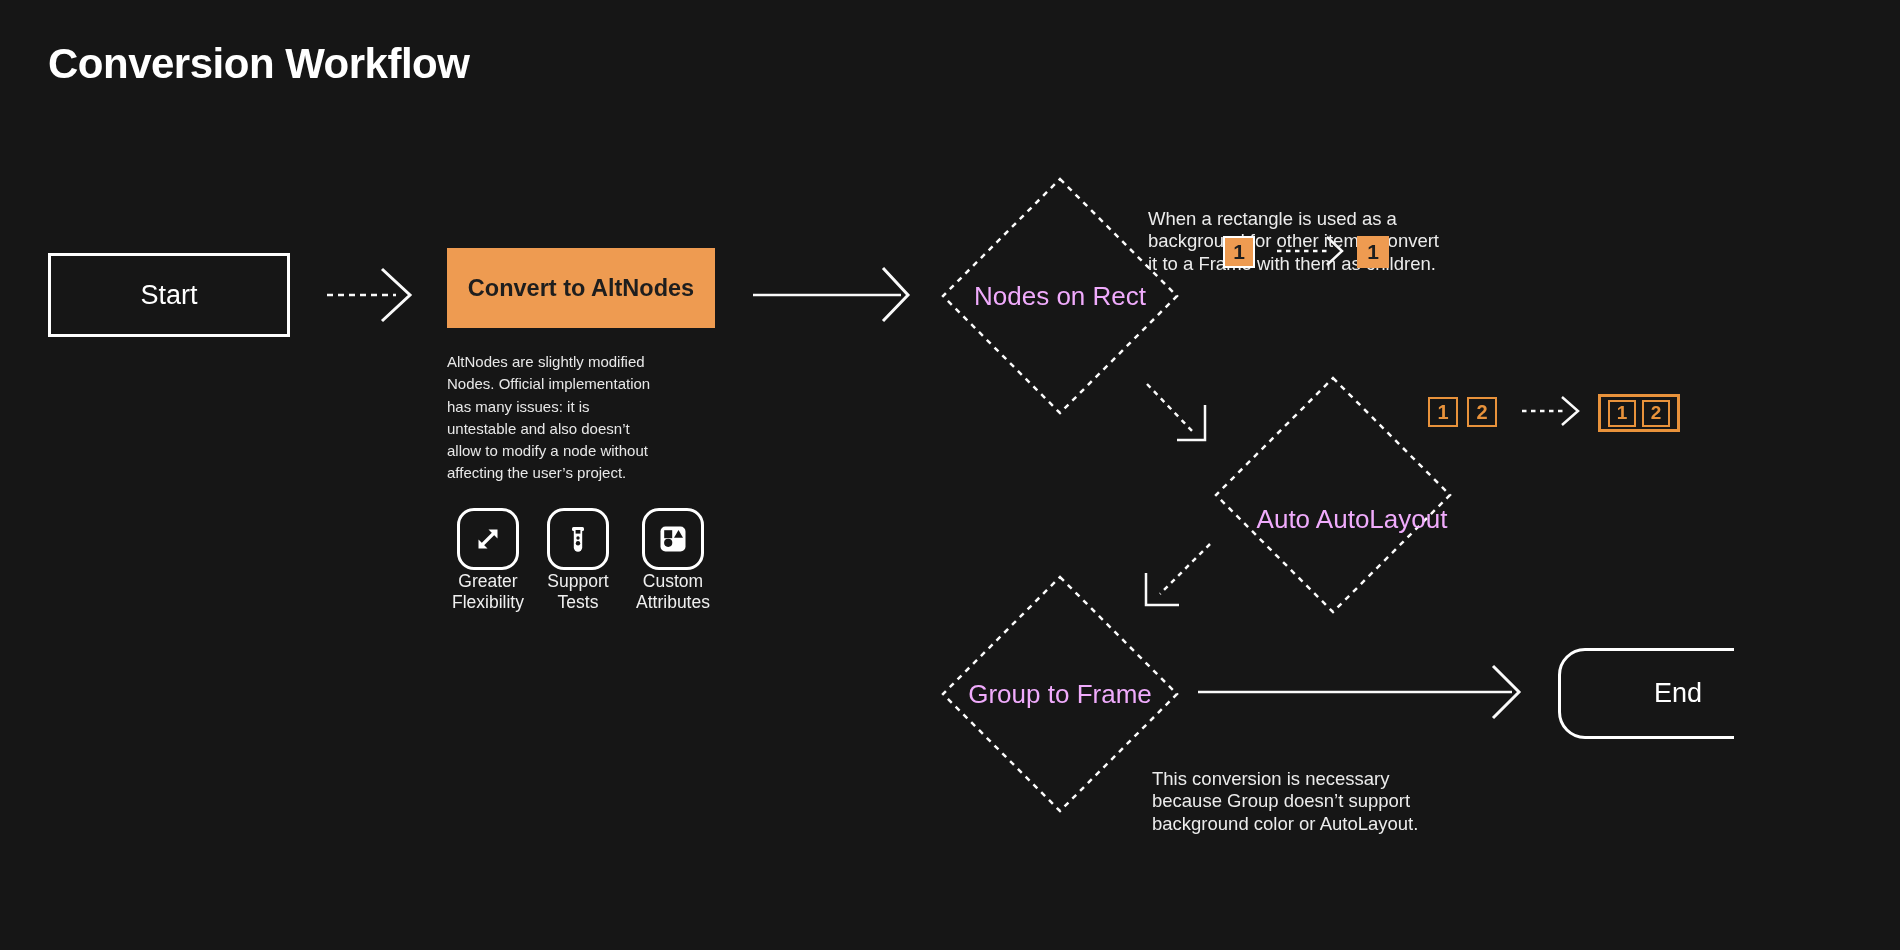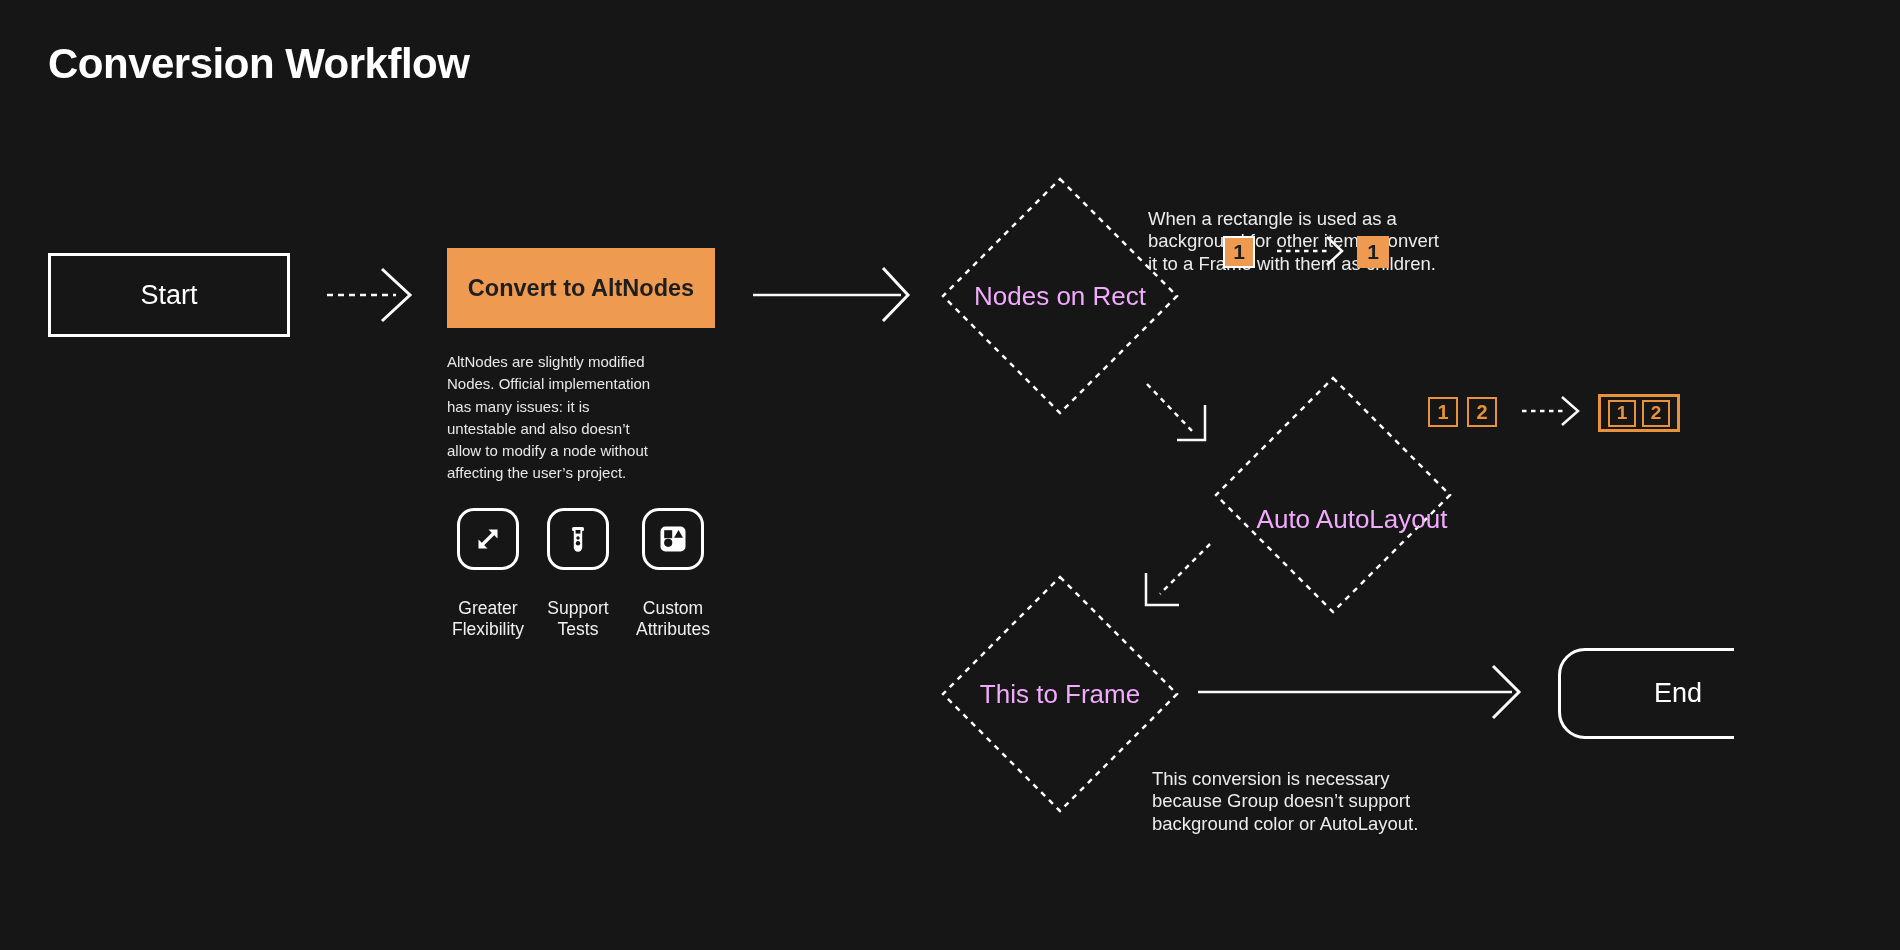--- a/index.html
+++ b/index.html
@@ -15,21 +15,21 @@
   .diamond-label { position:absolute; transform:translate(-50%,-50%); white-space:nowrap;
                    color:#f0abfc; font-size:26px; }
 
   .note { position:absolute; color:#ECECEC; font-size:18.5px; line-height:22.4px; white-space:pre-line; }
   .desc { position:absolute; left:447px; top:351px; width:330px; color:#E8E8E8;
           font-size:15px; line-height:22.3px; white-space:pre-line; }
 
   .feature { position:absolute; top:508px; width:110px; text-align:center; }
   .icon-box { width:62px; height:62px; box-sizing:border-box; border:3px solid #fff;
               border-radius:17px; margin:0 auto; display:flex; align-items:center; justify-content:center; }
-  .feature-label { margin-top:28px; color:#F0F0F0; font-size:17.5px; line-height:21px; white-space:pre-line; }
+  .feature-label { margin-top:1px; color:#F0F0F0; font-size:17.5px; line-height:21px; white-space:pre-line; }
 
   .chip { position:absolute; box-sizing:border-box; display:flex; align-items:center; justify-content:center;
           font-weight:700; }
   .chip-filled { width:32px; height:32px; background:#EE9B51; color:#1E1E1E; font-size:21px; }
   .chip-filled.white-border { border:2px solid #ffffff; }
   .chip-outline { width:30px; height:30px; border:2.5px solid #E8923B; color:#E8923B; font-size:20px; }
   .chip-group { position:absolute; left:1598px; top:394px; width:82px; height:38px; box-sizing:border-box;
                 border:3px solid #E8923B; display:flex; align-items:center; justify-content:center; gap:6px; }
   .chip-group .chip-inner { position:static; width:28px; height:27px; box-sizing:border-box;
                 display:flex; align-items:center; justify-content:center;
@@ -135,21 +135,21 @@
         <circle cx="18" cy="17" r="1.7" fill="#161616"></circle>
         <circle cx="18" cy="22.3" r="2.2" fill="#161616"></circle>
       </svg>
     </div>
     <div class="feature-label">Support
 Tests</div>
   </div>
 
   <div class="diamond-label" style="left:1060px; top:296px;">Nodes on Rect</div>
   <div class="diamond-label" style="left:1333px; top:519px;margin-left:19px;">Auto AutoLayout</div>
-  <div class="diamond-label" style="left:1060px; top:694px;">This to Frame</div>
+  <div class="diamond-label" style="left:1060px; top:694px;">Group to Frame</div>
 
   <div class="note" style="left:1148px; top:160px;margin-top:48px;">When a rectangle is used as a
 background for other items, convert
 it to a Frame with them as children.</div>
   <div class="chip chip-filled white-border" style="left:1223px; top:236px;">
     <span>1</span>
   </div>
   <div class="chip chip-filled" style="left:1357px; top:236px;">
     <span>1</span>
   </div>

